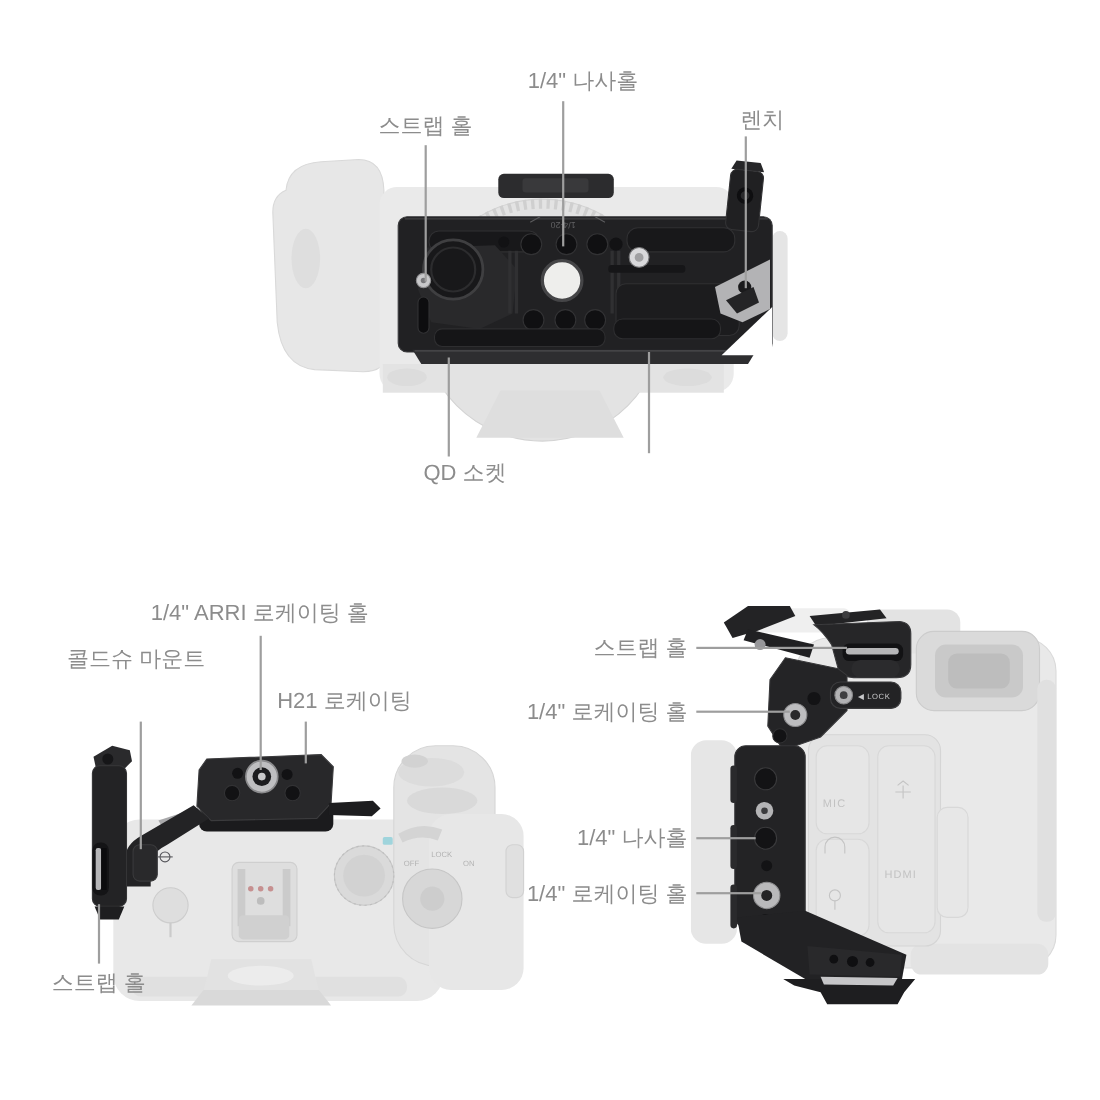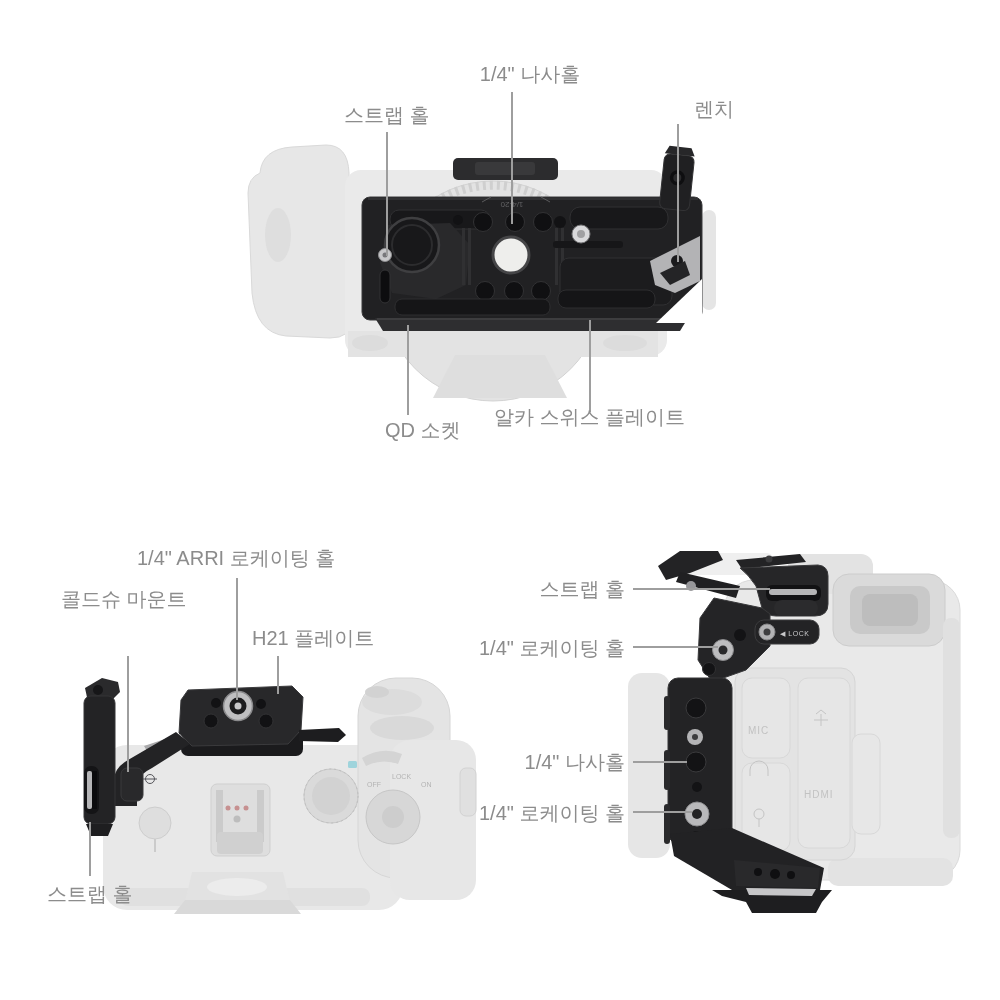--- a/index.html
+++ b/index.html
@@ -228,27 +228,26 @@
   <div class="lead v" style="left:127px;top:656px;height:116px"></div>
   <div class="lead v" style="left:277px;top:656px;height:38px"></div>
   <div class="lead v" style="left:89px;top:822px;height:54px"></div>
   <div class="lead h" style="left:633px;top:588px;width:137px"></div>
   <div class="lead h" style="left:633px;top:646px;width:85px"></div>
   <div class="lead h" style="left:633px;top:761px;width:54px"></div>
   <div class="lead h" style="left:633px;top:811px;width:59px"></div>
 
   <div class="lbl" style="left:430px;top:62px;width:200px;text-align:center">1/4" 나사홀</div>
   <div class="lbl" style="left:344px;top:103px">스트랩 홀</div>
-  <div class="lbl" style="left:694px;top:97px">렌치</div>
+  <div class="lbl" style="left:673px;top:97px">렌치</div>
   <div class="lbl" style="left:385px;top:418px">QD 소켓</div>
-  <div class="lbl" style="left:494px;top:405px">알카 스위스 플레이트</div>
 
   <div class="lbl" style="left:137px;top:546px">1/4" ARRI 로케이팅 홀</div>
   <div class="lbl" style="left:61px;top:587px">콜드슈 마운트</div>
-  <div class="lbl" style="left:252px;top:626px">H21 플레이트</div>
+  <div class="lbl" style="left:252px;top:626px">H21 로케이팅</div>
   <div class="lbl" style="left:47px;top:882px">스트랩 홀</div>
 
   <div class="lbl r" style="right:375px;top:577px">스트랩 홀</div>
   <div class="lbl r" style="right:375px;top:636px">1/4" 로케이팅 홀</div>
   <div class="lbl r" style="right:375px;top:750px">1/4" 나사홀</div>
   <div class="lbl r" style="right:375px;top:801px">1/4" 로케이팅 홀</div>
 
 </div>
 
 </body></html>

